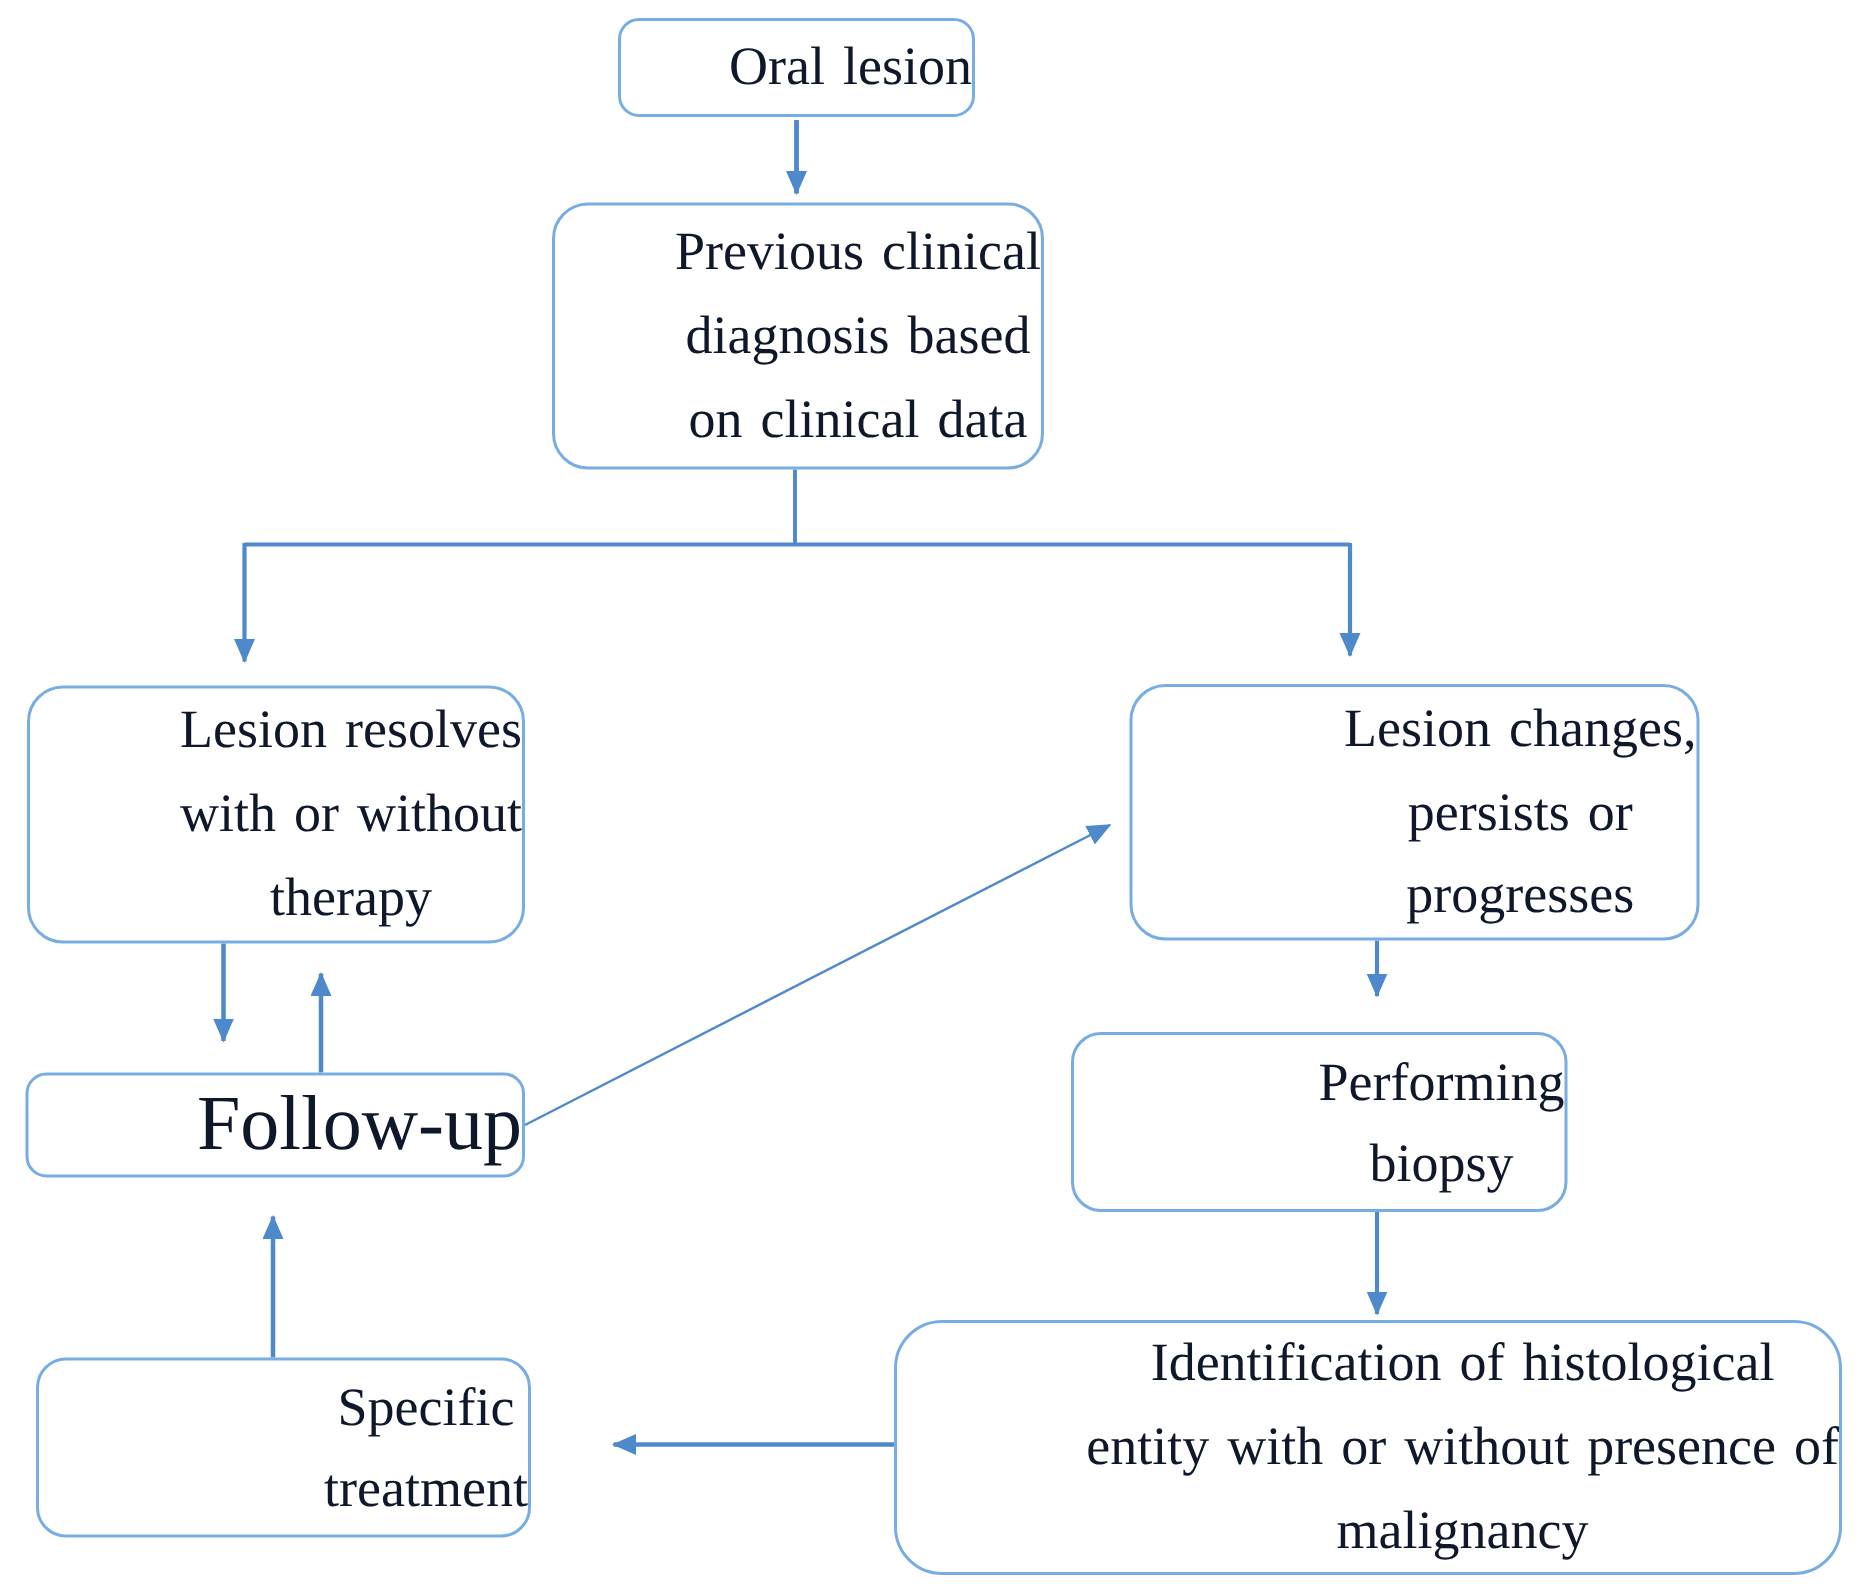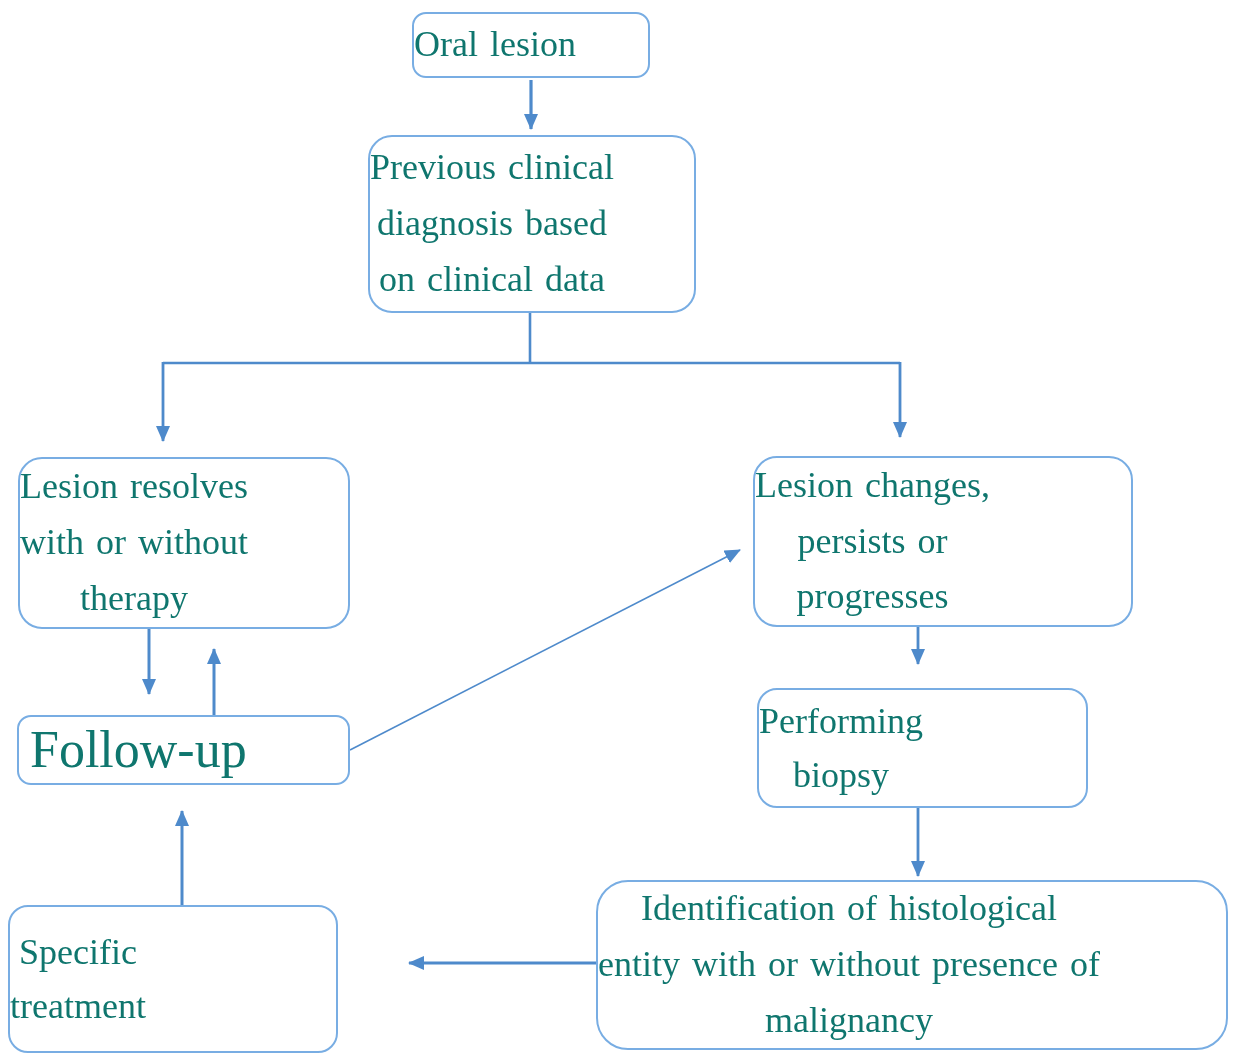--- a/index.html
+++ b/index.html
@@ -21,40 +21,40 @@
     top: 0;
     z-index: 0;
   }
   .node {
     position: absolute;
     box-sizing: border-box;
     border: 2px solid #78ADE3;
     background: #ffffff;
     display: flex;
     align-items: center;
-    justify-content: flex-start;
+    justify-content: flex-end;
     text-align: center;
-    color: #0f766e;
+    color: #0f172a;
     z-index: 1;
   }
   .node-label {
     white-space: pre-line;
     font-size: 36px;
     line-height: 1.55;
     word-spacing: 3px;
   }
   
   .n-oral        { left: 412px; top: 12px;  width: 238px; height: 66px;  border-radius: 14px; }
   .n-prev        { left: 368px; top: 135px; width: 328px; height: 178px; border-radius: 24px; }
   .n-resolves    { left: 18px;  top: 457px; width: 332px; height: 172px; border-radius: 24px; }
   .n-changes     { left: 753px; top: 456px; width: 380px; height: 171px; border-radius: 24px; }
   .n-followup    { left: 17px;  top: 715px; width: 333px; height: 70px;  border-radius: 14px; }
   .n-followup .node-label { font-size: 52px; margin-left: 11px; }
-  .n-biopsy      { left: 757px; top: 688px; width: 331px; height: 120px; border-radius: 20px; }
-  .n-specific    { left: 8px;  top: 905px; width: 330px; height: 148px; border-radius: 20px; font-family: Liberation Serif, serif; }
+  .n-biopsy      { left: 714px; top: 688px; width: 331px; height: 120px; border-radius: 20px; }
+  .n-specific    { left: 24px;  top: 905px; width: 330px; height: 120px; border-radius: 20px; font-family: Liberation Serif, serif; }
   .n-specific .node-label,
   .n-biopsy .node-label { line-height: 1.5; }
   .n-ident       { left: 596px; top: 880px; width: 632px; height: 170px; border-radius: 32px; }
 </style>
 </head>
 <body>
 
 <div class="canvas">
 
   <svg class="arrows" width="1248" height="1062" viewBox="0 0 1248 1062">

